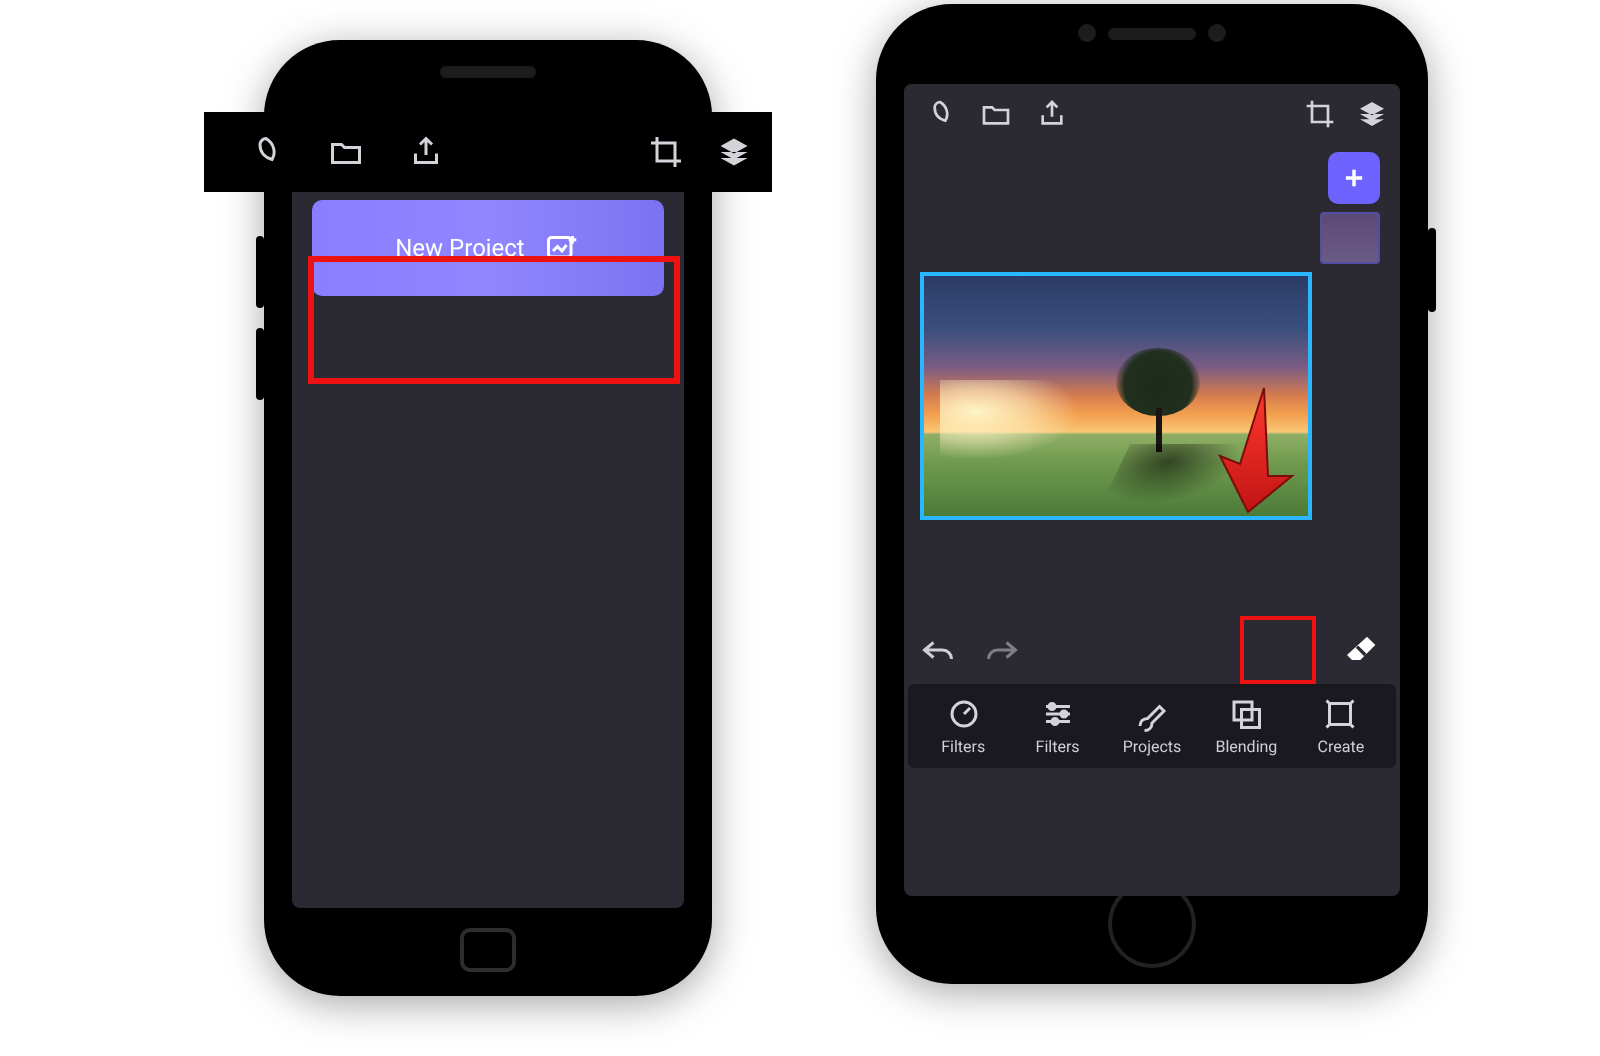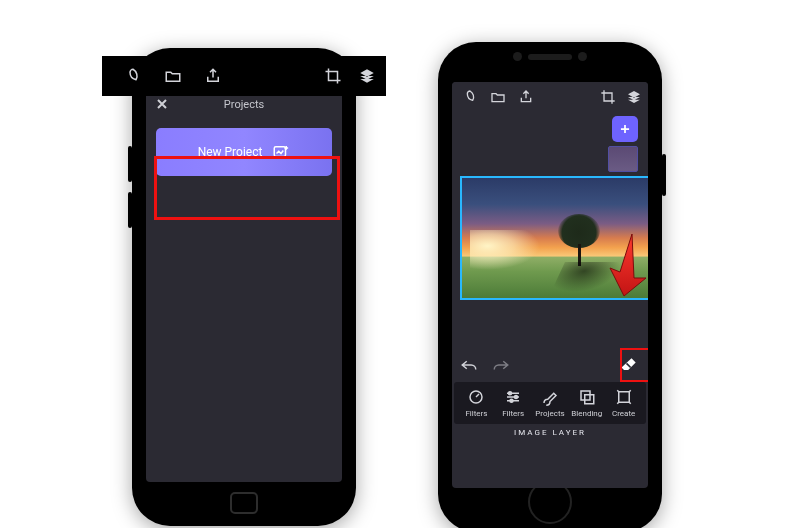--- a/index.html
+++ b/index.html
@@ -1,31 +1,31 @@
 <!DOCTYPE html>
 <html><head>
 <meta charset="utf-8">
 <style>
 html,body{margin:0;padding:0;width:800px;height:528px;background:#fff;font-family:-apple-system,BlinkMacSystemFont,"Segoe UI",Roboto,Helvetica,Arial,sans-serif;color:#fff;}
 .stage{position:relative;width:800px;height:528px;}
 
 
-.phone{position:absolute;border-radius:38px;background:#000;box-shadow:0 4px 20px rgba(0,0,0,.35);margin-top:28px;}
+.phone{position:absolute;border-radius:38px;background:#000;box-shadow:0 4px 20px rgba(0,0,0,.35);}
 .phone .btn{position:absolute;background:#000;border-radius:3px;}
 .screen{position:absolute;left:14px;right:14px;top:40px;bottom:44px;border-radius:4px;overflow:hidden;background:#2b2a33;}
 
 
 .phone.left{left:132px;top:20px;width:224px;height:478px;}
 .phone.left .speaker{position:absolute;top:13px;left:50%;transform:translateX(-50%);width:48px;height:6px;border-radius:3px;background:#1c1c1c;}
 .phone.left .vol1{left:-4px;top:98px;width:4px;height:36px;}
 .phone.left .vol2{left:-4px;top:144px;width:4px;height:36px;}
 .phone.left .home{position:absolute;bottom:12px;left:50%;transform:translateX(-50%);width:24px;height:18px;border:2px solid #2d2d2d;border-radius:5px;}
 
 
-.phone.right{left:438px;top:14px;width:224px;height:490px;}
+.phone.right{left:438px;top:2px;width:276px;height:490px;}
 .phone.right .notch{position:absolute;top:10px;left:50%;transform:translateX(-50%);display:flex;align-items:center;gap:6px;}
 .phone.right .cam{width:9px;height:9px;border-radius:50%;background:#1c1c1c;}
 .phone.right .spk{width:44px;height:6px;border-radius:3px;background:#1c1c1c;}
 .phone.right .pwr{right:-4px;top:112px;width:4px;height:42px;}
 .phone.right .home{position:absolute;bottom:8px;left:50%;transform:translateX(-50%);width:40px;height:40px;border:2px solid #222;border-radius:50%;}
 
 
 .ext-toolbar{position:absolute;left:102px;top:56px;width:284px;height:40px;background:#000;display:flex;align-items:center;color:#cfd0d6;}
 .ext-toolbar .lgrp{display:flex;gap:22px;margin-left:22px;}
 .ext-toolbar .rgrp{display:flex;gap:16px;margin-left:auto;margin-right:10px;}
@@ -279,17 +279,16 @@
           <span class="icon">
               <svg viewBox="0 0 24 24">
                 <rect x="5" y="5" width="14" height="14"></rect>
                 <path d="M5 5l-2-2M19 5l2-2M5 19l-2 2M19 19l2 2"></path>
               </svg>
             </span>
           <span>Create</span>
         </div>
       </div>
 
-      <div class="image-layer">IMAGE LAYER</div>
     </div>
   </div>
 
 </div>
 
 </body></html>

